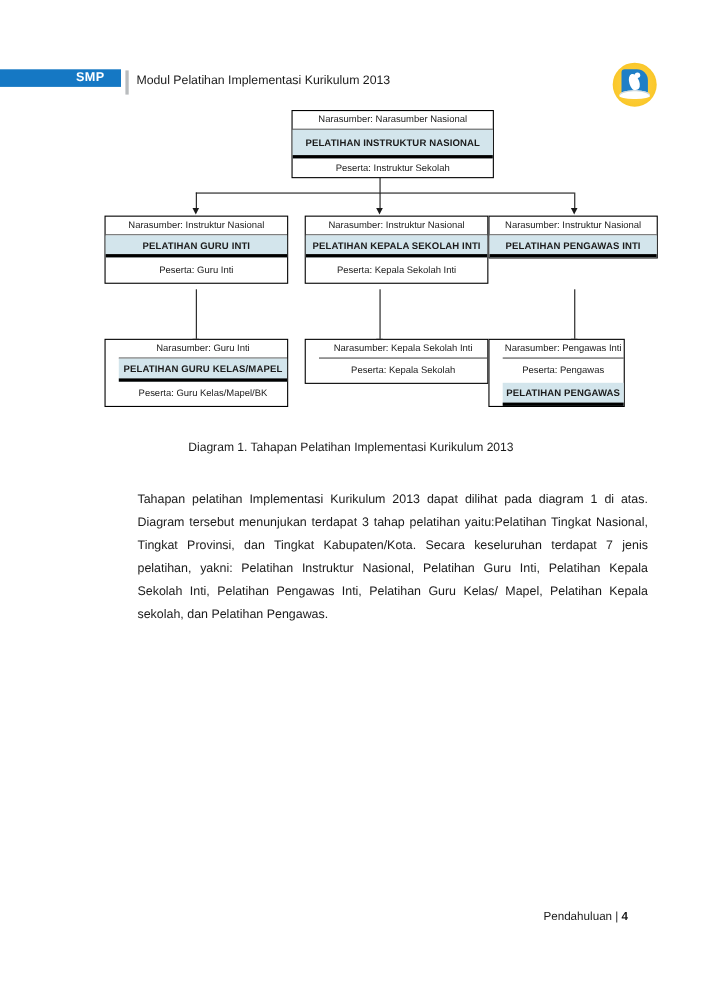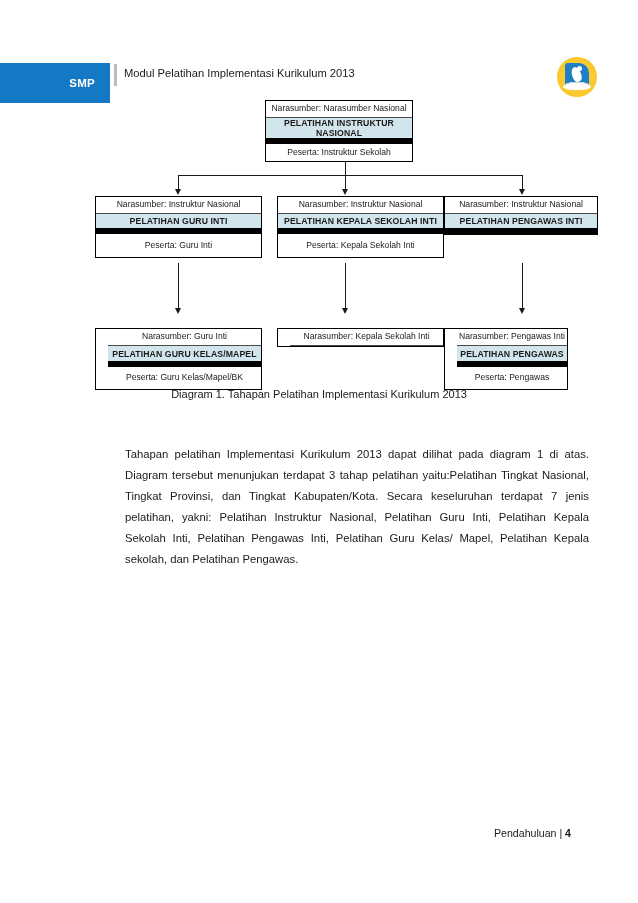--- a/index.html
+++ b/index.html
@@ -22,21 +22,21 @@
     top: 63px;
     left: 0;
     width: 638px;
     height: 24px;
   }
   .smp-tab {
     position: absolute;
     left: 0;
     top: 0;
     width: 110px;
-    height: 40px;
+    height: 16px;
     background: #1578C4;
     color: #ffffff;
     font-weight: bold;
     font-size: 11.5px;
     letter-spacing: .3px;
     display: flex;
     align-items: center;
     justify-content: flex-end;
     padding-right: 15px;
     box-sizing: border-box;
@@ -132,41 +132,41 @@
   }
   .row-src {
     font-size: 8.6px;
     height: 17px;
     border-bottom: 1px solid #4a4a4a;
   }
   .row-title {
     font-size: 8.7px;
     font-weight: bold;
     background: #D3E5EC;
-    border-bottom: 6px solid #000000;
+    border-bottom: 3px solid #000000;
     letter-spacing: .1px;
   }
   .row-part {
     font-size: 8.6px;
   }
 
   
-  .node.top   { left: 265px; top: 100px;  width: 148px; }
+  .node.top   { left: 265px; top: 100px;  width: 184px; }
   .node.top .row-title { height: 26px; }
   .node.top .row-part  { height: 17px; }
 
   .node.mid   { top: 196px; width: 167px; }
   .node.mid .row-src   { height: 17px; }
   .node.mid .row-title { height: 20px; }
   .node.mid .row-part  { height: 23px; }
   .node.mid.c1 { left: 95px; }
   .node.mid.c2 { left: 277px; }
   .node.mid.c3 { left: 444px; width: 154px; }
 
-  .node.bot   { top: 328px; width: 167px; padding-left: 12px; }
+  .node.bot   { top: 308px; width: 167px; padding-left: 12px; }
   .node.bot .row-src   { height: 17px; }
   .node.bot .row-title { height: 21px; }
   .node.bot .row-part  { height: 22px; }
   .node.bot.c1 { left: 95px; }
   .node.bot.c2 { left: 277px; }
   .node.bot.c3 { left: 444px; width: 124px; }
 
   
   .vline {
     position: absolute;
@@ -184,21 +184,21 @@
     height: 0;
     border-left: 3.5px solid transparent;
     border-right: 3.5px solid transparent;
     border-top: 6px solid #1a1a1a;
   }
 
   
   .caption {
     position: absolute;
     left: 0;
-    top: 388px;
+    top: 401px;
     width: 638px;
     text-align: center;
     font-size: 11px;
   }
 
   
   .body-text {
     position: absolute;
     left: 89px;
     top: 444px;
@@ -274,25 +274,26 @@
   <div class="vline" style="left:522px; top:263px; height:46px;"></div>
   <div class="arrowhead" style="left:519px; top:308px;"></div>
 
   <div class="node bot c1">
     <div class="node-row row-src">Narasumber: Guru Inti</div>
     <div class="node-row row-title">PELATIHAN GURU KELAS/MAPEL</div>
     <div class="node-row row-part">Peserta: Guru Kelas/Mapel/BK</div>
   </div>
   <div class="node bot c2">
     <div class="node-row row-src">Narasumber: Kepala Sekolah Inti</div>
+    <div class="node-row row-part">Peserta: Kepala Sekolah</div>
   </div>
   <div class="node bot c3">
     <div class="node-row row-src">Narasumber: Pengawas Inti</div>
+    <div class="node-row row-part">Peserta: Pengawas</div>
     <div class="node-row row-title">PELATIHAN PENGAWAS</div>
-    <div class="node-row row-part">Peserta: Pengawas</div>
   </div>
 
 </div>
 
 <div class="caption">Diagram 1. Tahapan Pelatihan Implementasi Kurikulum 2013</div>
 
 <div class="body-text">Tahapan pelatihan Implementasi Kurikulum 2013 dapat dilihat pada diagram 1 di atas.  Diagram tersebut menunjukan terdapat 3 tahap pelatihan yaitu:Pelatihan Tingkat Nasional, Tingkat Provinsi, dan Tingkat Kabupaten/Kota.   Secara keseluruhan terdapat 7 jenis pelatihan, yakni: Pelatihan Instruktur Nasional, Pelatihan Guru Inti, Pelatihan Kepala Sekolah Inti, Pelatihan Pengawas Inti, Pelatihan Guru Kelas/ Mapel, Pelatihan Kepala sekolah, dan Pelatihan Pengawas.</div>
 
 <div class="footer">
   <span>Pendahuluan | </span><b>4</b>

